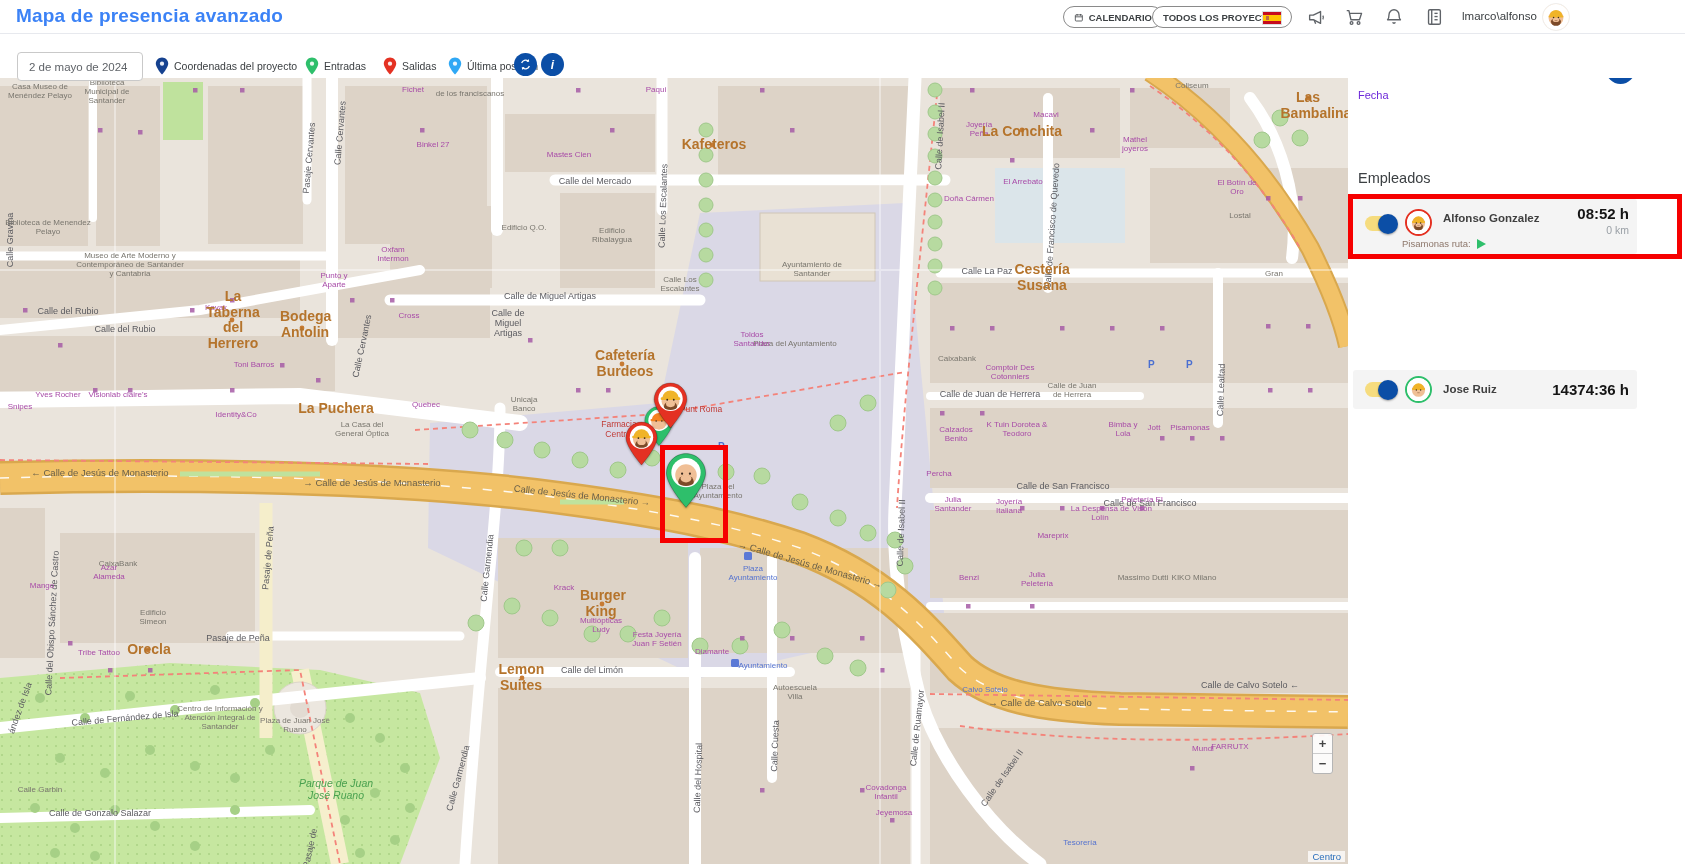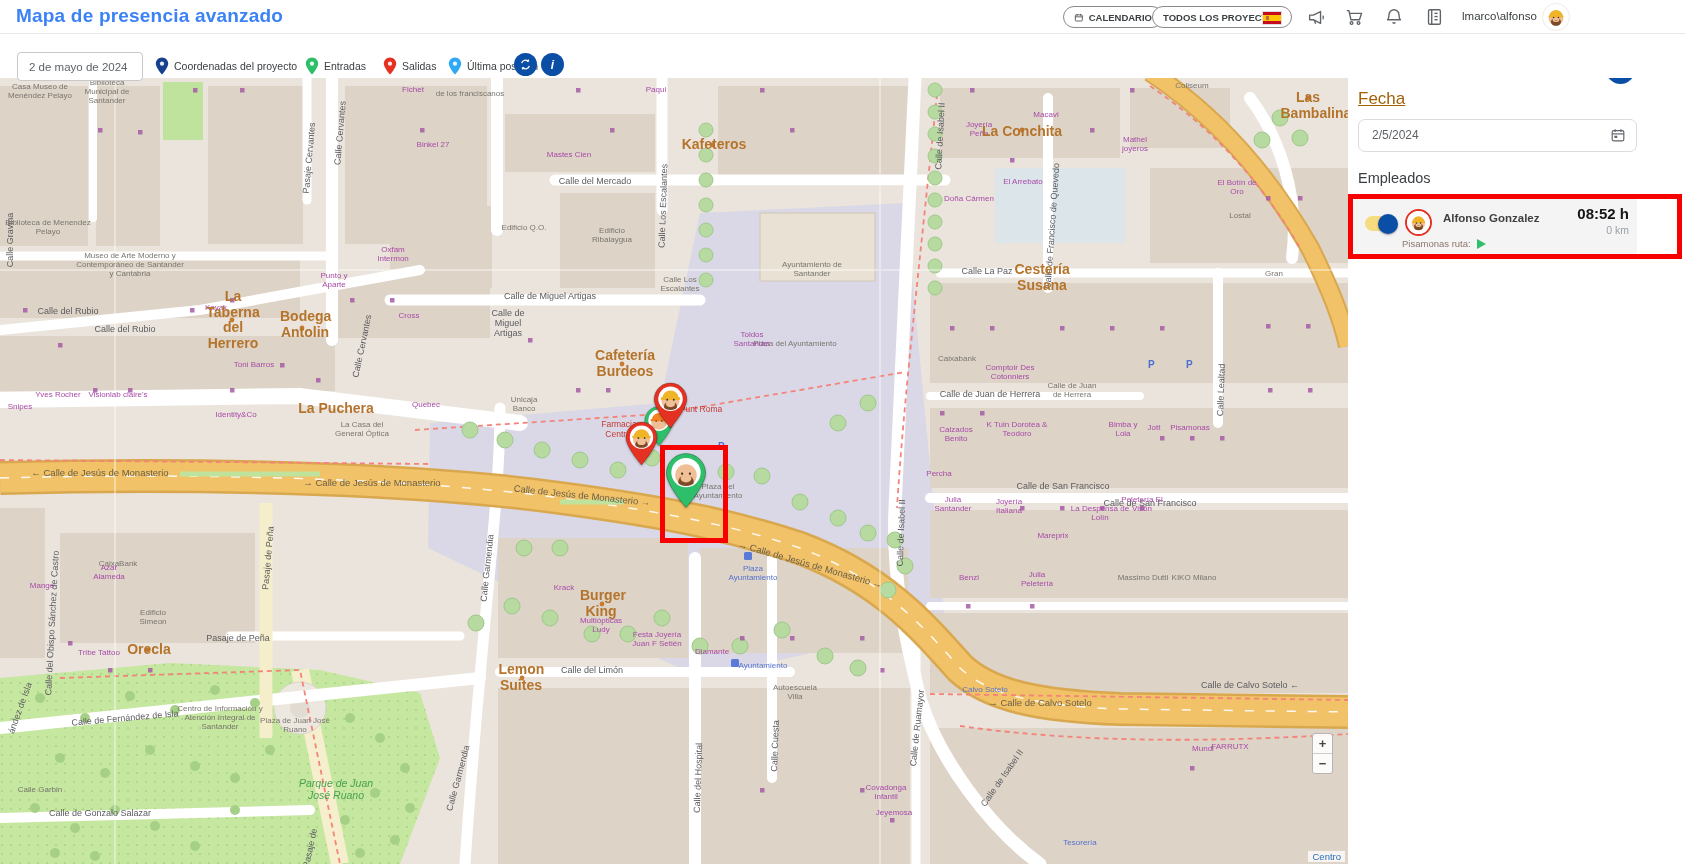--- a/index.html
+++ b/index.html
@@ -46,21 +46,21 @@
   #zoomctl div{height:19px;text-align:center;line-height:19px;font-size:13px;font-weight:bold;color:#444;cursor:pointer;}
   #zoomctl div:first-child{border-bottom:1px solid #ccc;}
   #attrib{position:absolute;right:3px;bottom:2px;background:rgba(255,255,255,.75);padding:0 4px;font-size:9.5px;color:#2a6ebb;z-index:12;}
 
   
   #sidebar{position:absolute;left:1348px;top:33px;width:337px;height:831px;background:#fff;z-index:30;}
   #sb-caret{position:absolute;left:302px;top:10px;font-size:9px;color:#b9b9b9;}
   #sb-title{position:absolute;left:0;top:27px;width:300px;text-align:center;font-size:15px;color:#3c4043;}
   #sb-gear{position:absolute;left:258px;top:22px;width:29px;height:29px;border-radius:50%;background:#0b4ea6;
            display:flex;align-items:center;justify-content:center;cursor:pointer;}
-  #sb-fecha{position:absolute;left:10px;top:56px;font-size:17px;color:#a16207;text-decoration:underline;}
+  #sb-fecha{position:absolute;left:10px;top:56px;font-size:11px;color:#6d28d9;}
   #sb-date{position:absolute;left:10px;top:86px;width:279px;height:33px;border:1px solid #dadce0;border-radius:7px;
            box-sizing:border-box;font-size:12px;color:#5f6368;line-height:31px;padding-left:13px;background:#fff;}
   #sb-date svg{position:absolute;right:10px;top:7px;}
   #sb-emp{position:absolute;left:10px;top:137px;font-size:14.5px;color:#3c4043;}
   #emp-highlight{position:absolute;left:0;top:161px;width:334px;height:65px;border:5px solid #f60000;box-sizing:border-box;}
   .ecard{position:absolute;background:#f4f4f4;border-radius:3px;width:284px;}
   .tg{position:absolute;width:30px;height:15px;border-radius:8px;background:#f6dc7e;cursor:pointer;}
   .tg::after{content:'';position:absolute;right:-3px;top:-2.5px;width:20px;height:20px;border-radius:50%;
              background:#0b4ea6;box-shadow:0 1px 2px rgba(0,0,0,.35);}
   .av{position:absolute;width:27px;height:27px;border-radius:50%;overflow:hidden;background:#fff;box-sizing:border-box;}
@@ -518,30 +518,20 @@
   <div id="sb-caret">▲</div>
   <div id="sb-title">Información</div>
   <div id="sb-gear">
     <svg width="15" height="15" viewBox="0 0 20 20">
       <circle cx="10" cy="10" r="6.5" fill="none" stroke="#fff" stroke-width="2.6" stroke-dasharray="2.6,2.2"></circle>
       <circle cx="10" cy="10" r="3.6" fill="none" stroke="#fff" stroke-width="1.8"></circle>
     </svg>
   </div>
 
   <div id="sb-fecha">Fecha</div>
-  <div id="sb-date">
-    <span>2/5/2024</span>
-    <svg width="16" height="16" viewBox="0 0 22 22" fill="none" stroke="#5f6368" stroke-width="1.6">
-        <rect x="3" y="5" width="16" height="14" rx="2"></rect>
-        <line x1="3" y1="9.5" x2="19" y2="9.5"></line>
-        <line x1="7" y1="3" x2="7" y2="7"></line>
-        <line x1="15" y1="3" x2="15" y2="7"></line>
-        <rect x="6" y="12" width="4" height="3" fill="#5f6368" stroke="none"></rect>
-      </svg>
-  </div>
 
   <div id="sb-emp">Empleados</div>
 
   <div id="emp-highlight">
     <div class="ecard" style="left:0;top:0;height:55px;">
       <div class="tg" style="left:12px;top:17px;"></div>
       <div class="av" style="left:52px;top:10px;border:2px solid #e43122;">
           <svg viewBox="0 0 30 30">
             <circle cx="15" cy="15" r="15" fill="#fff"></circle>
     <circle cx="15" cy="16" r="8.6" fill="#f0bf96"></circle>
@@ -557,13 +547,29 @@
       <div class="ename" style="top:13px;">Alfonso Gonzalez</div>
       <div class="ehours" style="top:6px;">08:52 h</div>
       <div class="ekm" style="top:25px;">0 km</div>
       <div class="eroute">
         <span>Pisamonas ruta:</span>
         <span class="play"></span>
       </div>
     </div>
   </div>
 
+  <div class="ecard" style="left:5px;top:337px;height:39px;">
+    <div class="tg" style="left:12px;top:12px;"></div>
+    <div class="av" style="left:52px;top:6px;border:2px solid #2ebf6b;">
+        <svg viewBox="0 0 30 30">
+          <circle cx="15" cy="15" r="15" fill="#fff"></circle>
+    <circle cx="15" cy="16" r="8.6" fill="#f0bf96"></circle>
+    <path d="M7.6 14a7.4 7 0 0 1 14.8 0z" fill="#f0b429"></path>
+          <rect x="6.4" y="13.2" width="17.2" height="2.4" rx="1.2" fill="#f0b429"></rect>
+    <circle cx="12.2" cy="15.6" r=".9" fill="#3a2a1f"></circle>
+          <circle cx="17.8" cy="15.6" r=".9" fill="#3a2a1f"></circle>
+    <path d="M13.4 19.2h3.2" stroke="#8a5a3a" stroke-width=".7" fill="none"></path>
+        </svg>
+      </div>
+    <div class="ename" style="top:13px;">Jose Ruiz</div>
+    <div class="ehours" style="top:11px;">14374:36 h</div>
+  </div>
 </div>
 
 </body></html>

